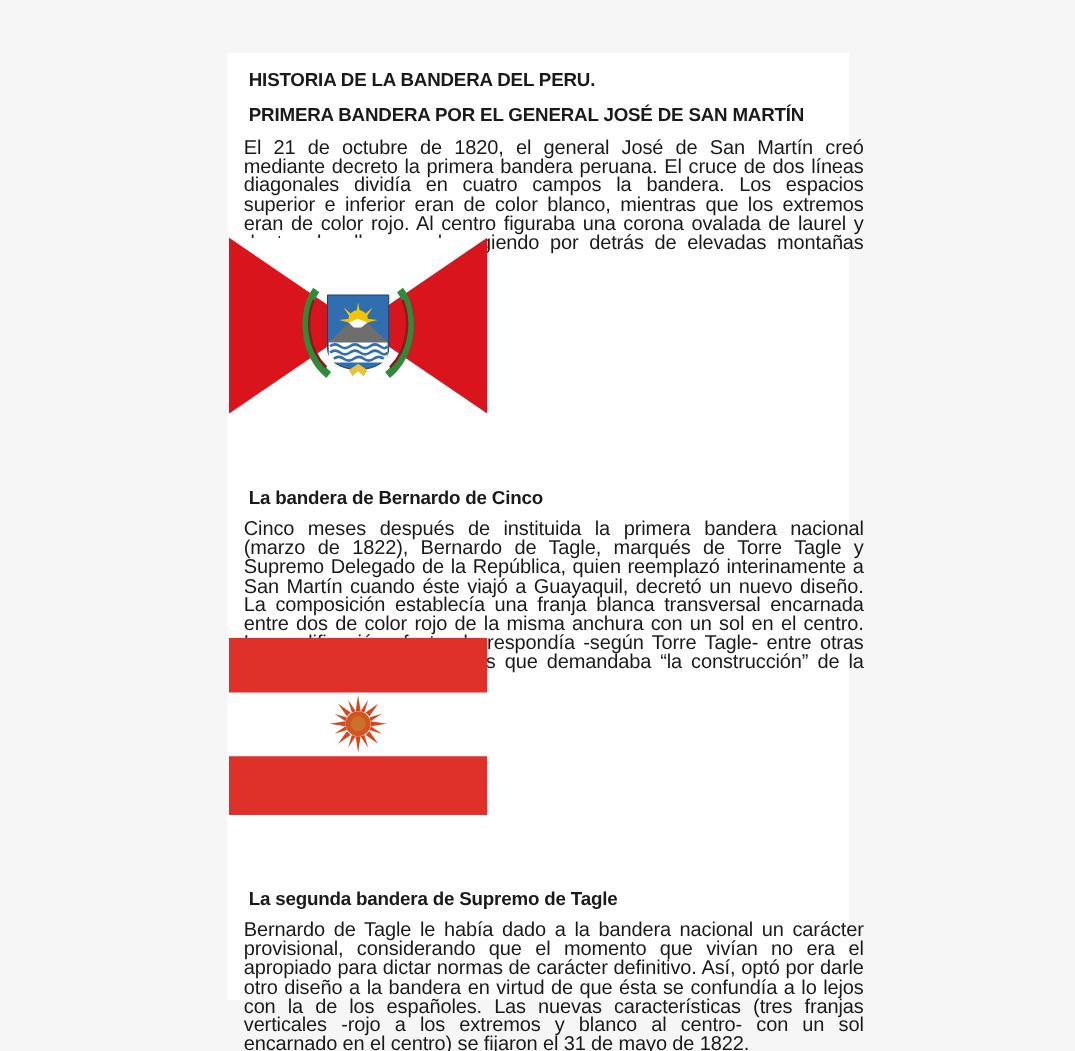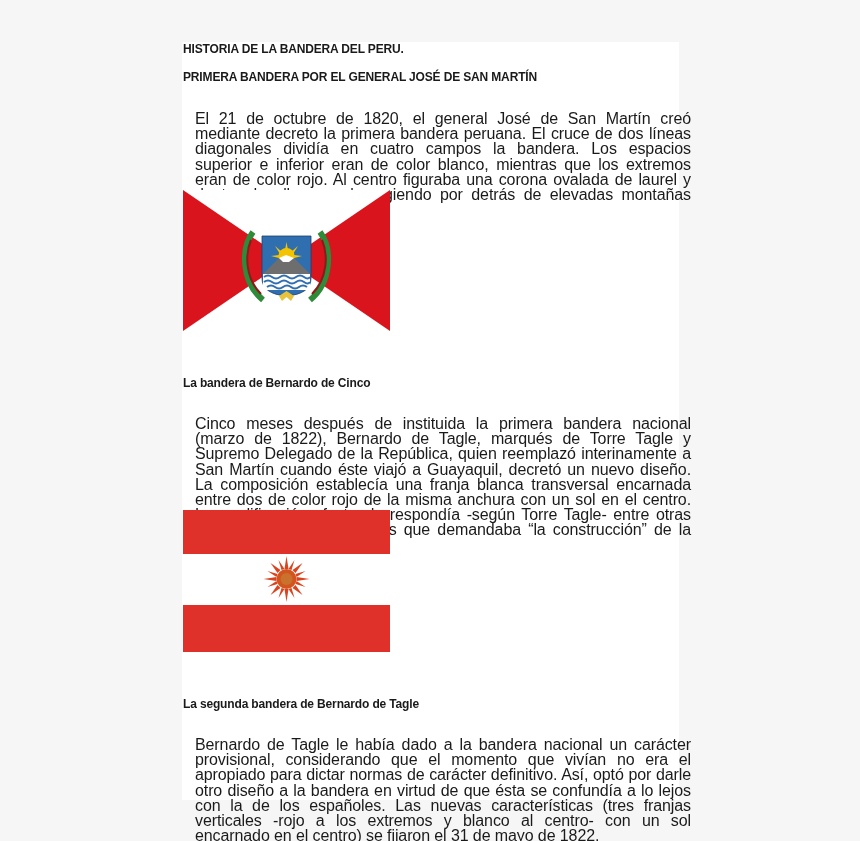--- a/index.html
+++ b/index.html
@@ -24,24 +24,24 @@
     }
     .content {
       position: absolute;
       left: 1px;
       top: 0;
       width: 496px;
       color: #1a1a1a;
     }
     .h {
       font-weight: bold;
-      font-size: 12px;
+      font-size: 15px;
       letter-spacing: -0.15px;
       line-height: 14px;
-      margin: 0;
+      margin: 16px;
       white-space: nowrap;
     }
     .p {
       font-size: 16px;
       line-height: 15.2px;
       text-align: justify;
       margin: 12px;
       letter-spacing: -0.1px;
     }
     .flag {
@@ -125,18 +125,18 @@
             <polygon points="-19,-8 -10,-2 -9,-5"></polygon>
             <polygon points="19,-8 10,-2 9,-5"></polygon>
             <polygon points="-19,8 -10,2 -9,5"></polygon>
             <polygon points="19,8 10,2 9,5"></polygon>
           </g>
           <circle r="6" fill="#c9722e"></circle>
         </g>
       </svg>
     </div>
 
-    <h2 class="h" style="position:absolute; top:655px;">La segunda bandera de Bernardo de Tagle</h2>
+    <h2 class="h" style="position:absolute; top:655px;">La segunda bandera de Supremo de Tagle</h2>
 
     <p class="p" style="position:absolute; top:683px; width:496px;">Bernardo de Tagle le había dado a la bandera nacional un carácter provisional, considerando que el momento que vivían no era el apropiado para dictar normas de carácter definitivo. Así, optó por darle otro diseño a la bandera en virtud de que ésta se confundía a lo lejos con la de los españoles. Las nuevas características (tres franjas verticales -rojo a los extremos y blanco al centro- con un sol encarnado en el centro) se fijaron el 31 de mayo de 1822.</p>
 
   </div>
 </div>
 
 </body></html>

